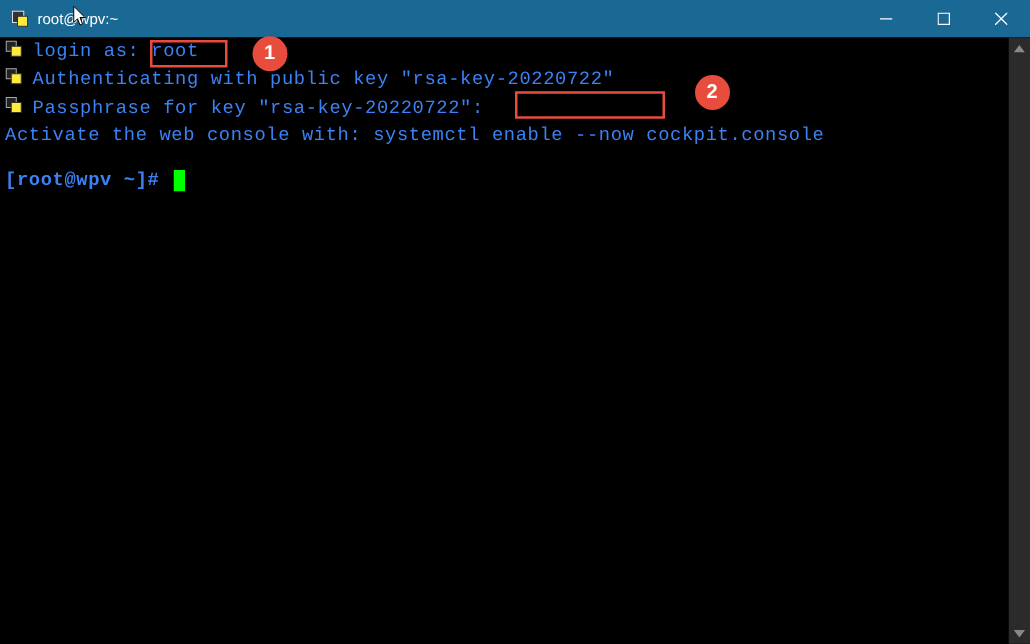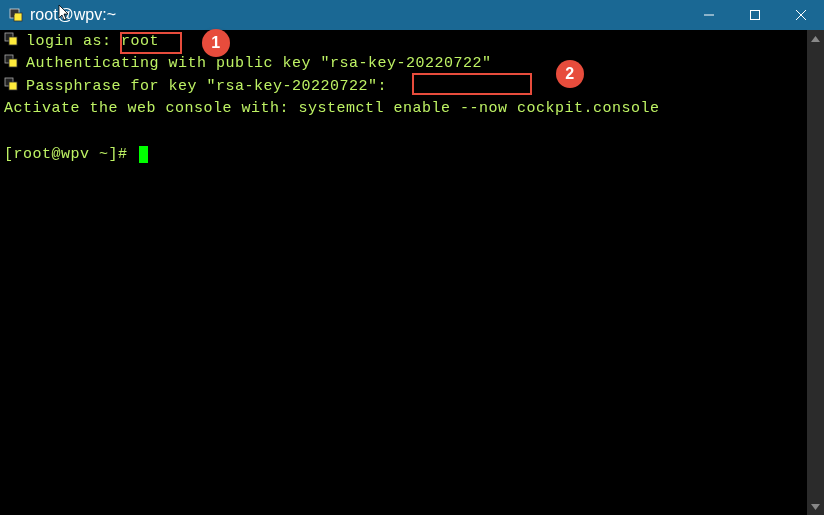--- a/index.html
+++ b/index.html
@@ -22,21 +22,21 @@
       flex-direction: column;
     }
     .titlebar {
       height: 30px;
       background: #1a6894;
       display: flex;
       align-items: center;
       padding-left: 8px;
       color: #fff;
       font-family: 'Segoe UI', sans-serif;
-      font-size: 16px;
+      font-size: 12px;
       position: relative;
     }
     .titlebar-icon {
       width: 16px;
       height: 16px;
       margin-right: 6px;
       display: flex;
       align-items: center;
       justify-content: center;
     }
@@ -80,21 +80,21 @@
       white-space: pre;
     }
     .line-icon {
       margin-right: 6px;
       width: 16px;
       display: inline-flex;
       align-items: center;
       flex-shrink: 0;
     }
     .line-content {
-      color: #bef264;
+      color: #3b82f6;
     }
     .prompt-cursor {
       display: inline-block;
       width: 9px;
       height: 17px;
       background: #00ff00;
       vertical-align: middle;
       margin-left: 2px;
     }
     .highlight-box {
@@ -198,21 +198,21 @@
         <svg width="14" height="14" viewBox="0 0 14 14">
           <rect x="1" y="1" width="8" height="8" fill="#222" stroke="#aaa" stroke-width="0.8"></rect>
           <rect x="5" y="5" width="8" height="8" fill="#ffeb3b" stroke="#333" stroke-width="0.8"></rect>
         </svg>
       </span>
       <span class="line-content">Passphrase for key "rsa-key-20220722": </span>
     </div>
     <div class="terminal-line">
       <span class="line-content">Activate the web console with: systemctl enable --now cockpit.console</span>
     </div>
-    <div class="terminal-line" style="margin-top:26px;">
+    <div class="terminal-line" style="margin-top:16px;font-weight:bold;">
       <span class="line-content"><span>[root@wpv ~]# </span><span class="prompt-cursor"></span></span>
     </div>
 
     <div class="highlight-box" style="left:120px; top:2px; width:62px; height:22px;"></div>
     <div class="callout" style="left:202px; top:-1px;">1</div>
 
     <div class="highlight-box" style="left:412px; top:43px; width:120px; height:22px;"></div>
     <div class="callout" style="left:556px; top:30px;">2</div>
   </div>
 

